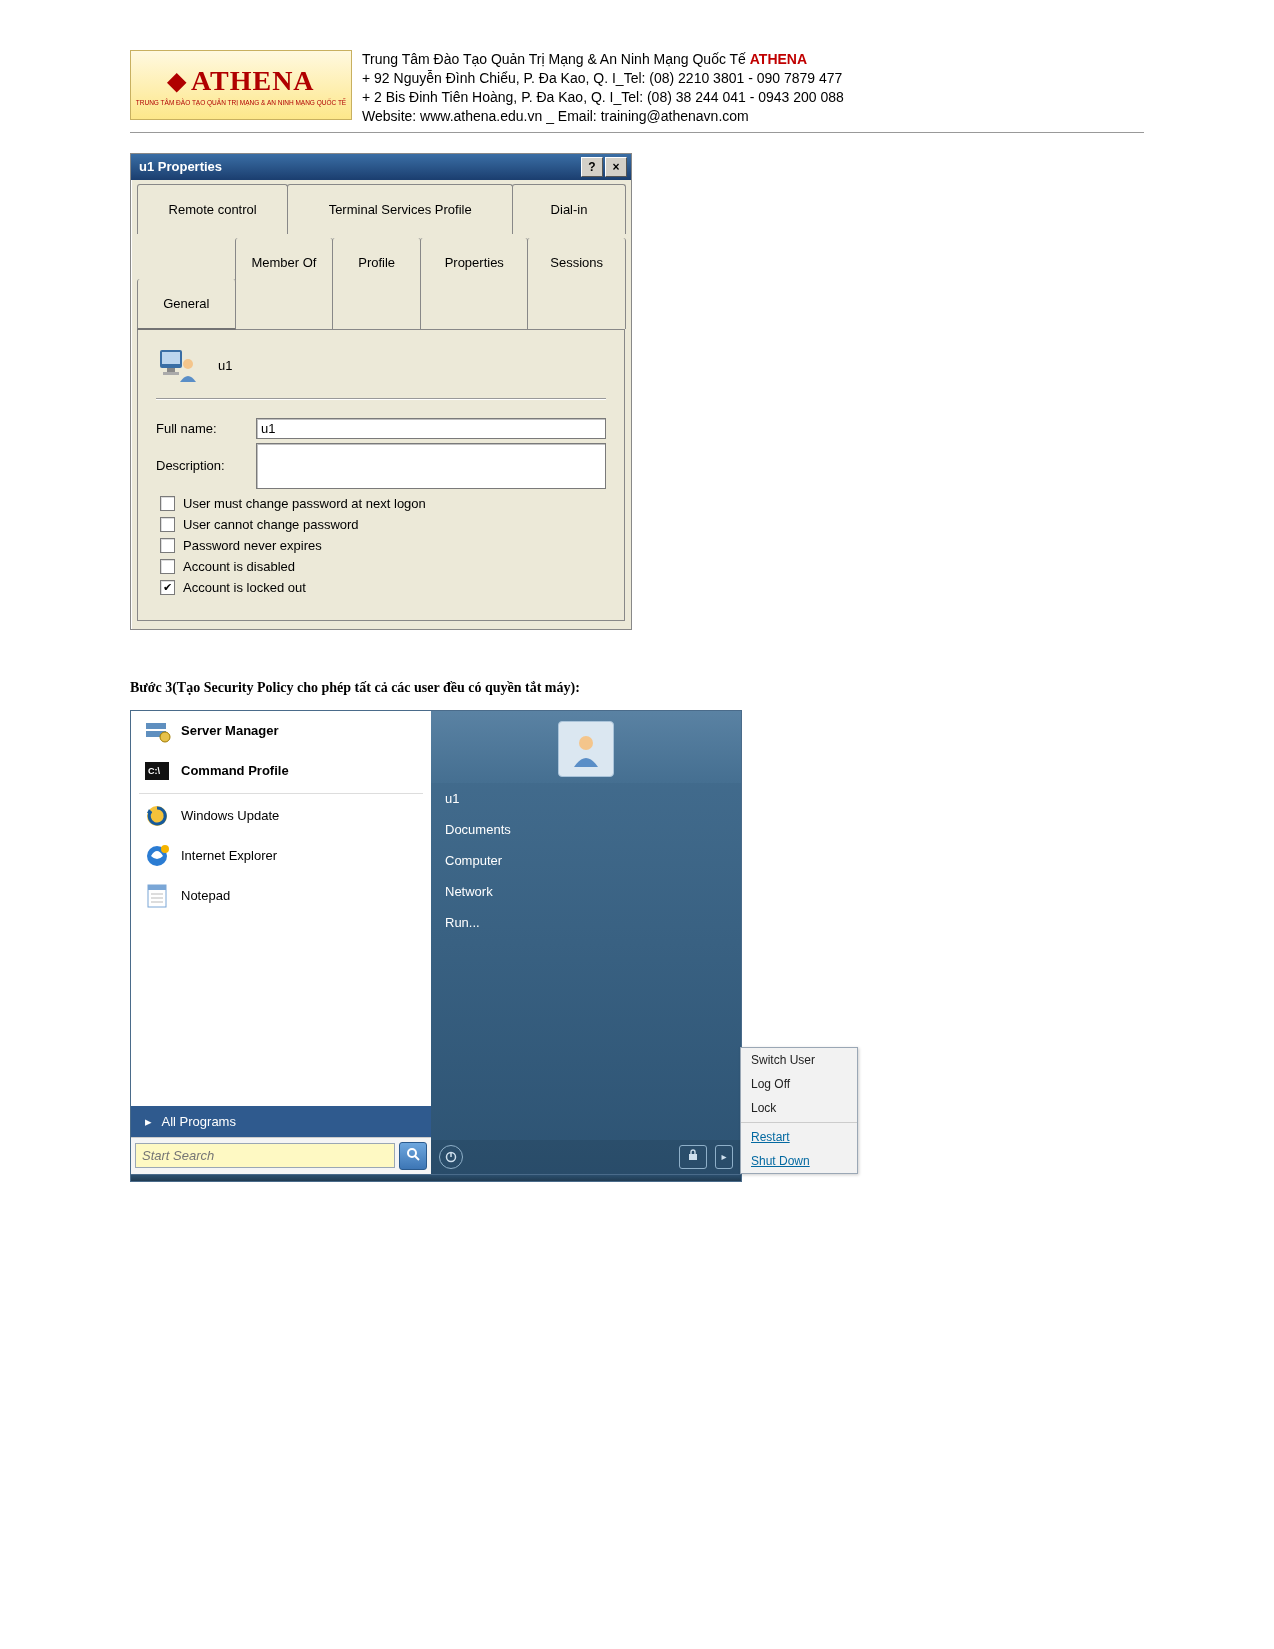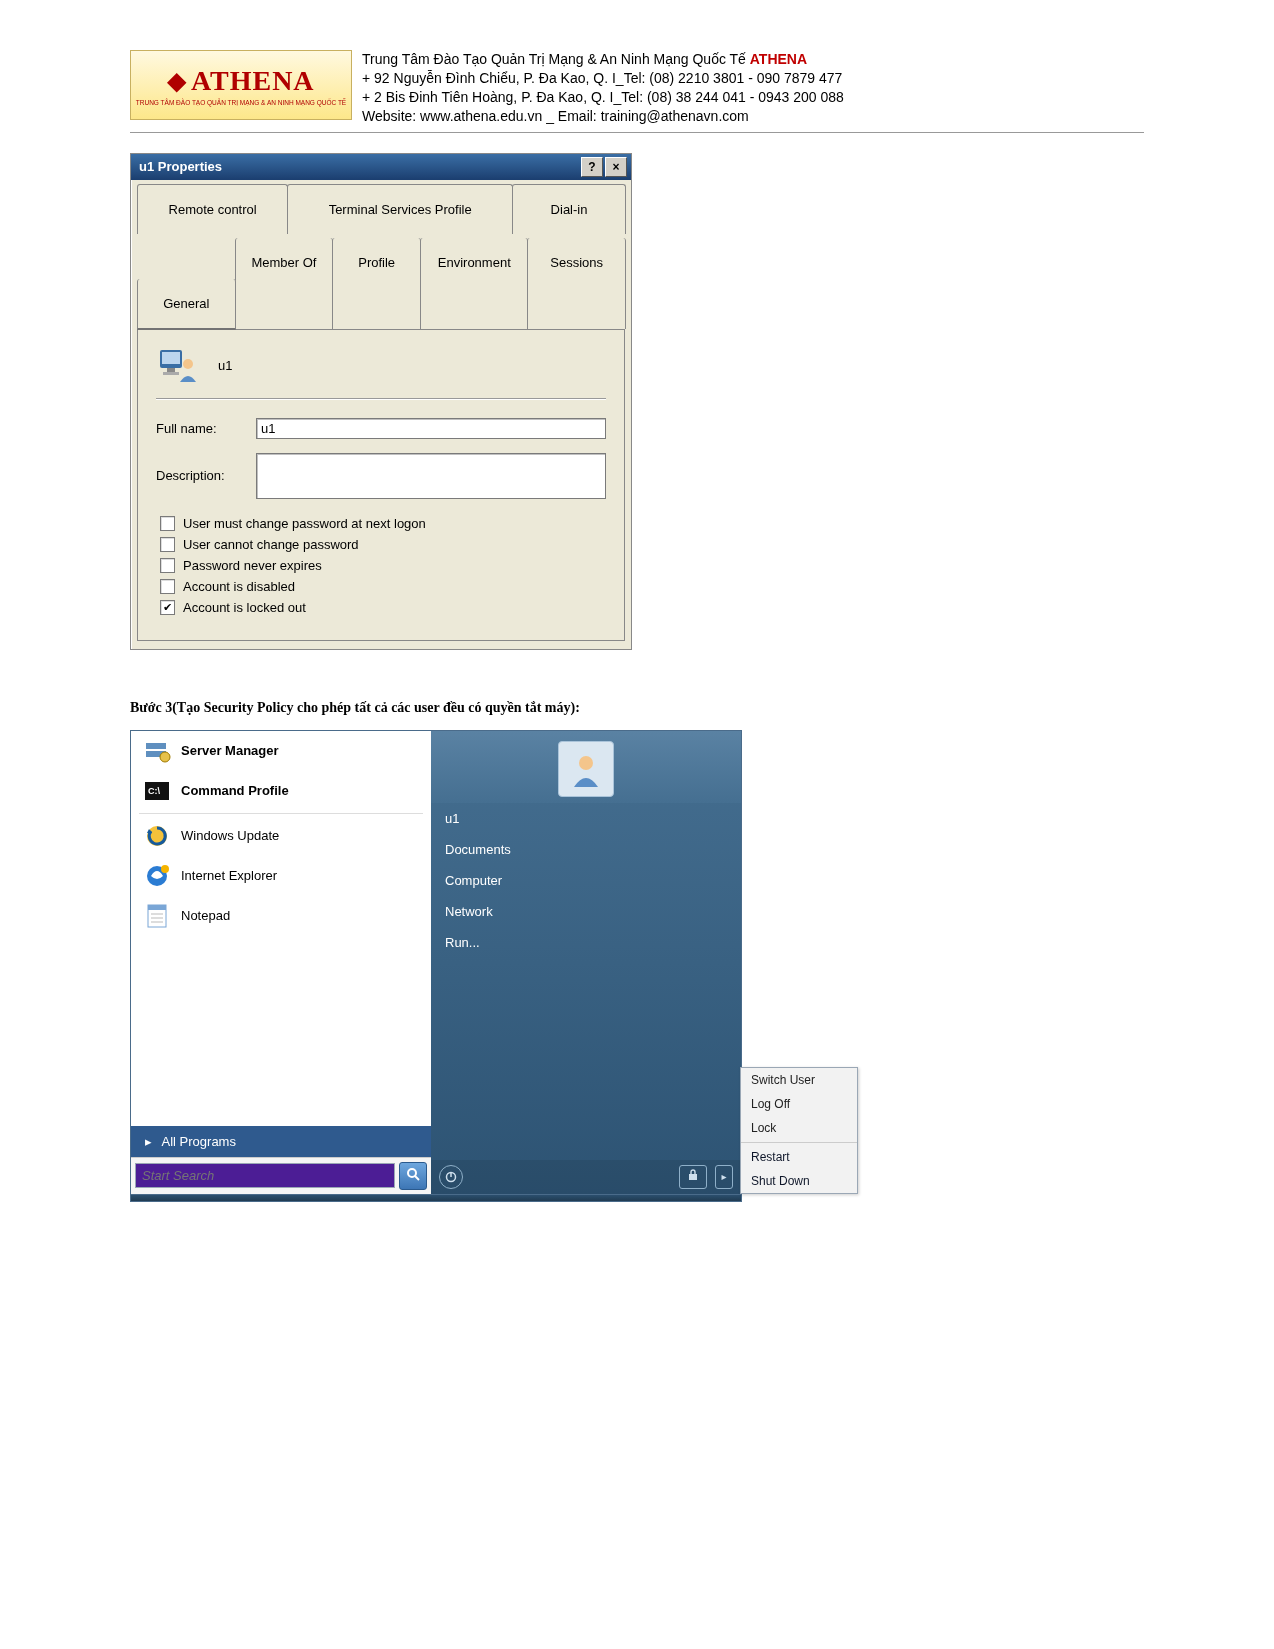--- a/index.html
+++ b/index.html
@@ -124,21 +124,21 @@
   }
   .usericon {
     width:44px; height:44px;
     display:inline-flex; align-items:center; justify-content:center;
     vertical-align:middle;
   }
   .usericon svg { width:40px; height:40px; }
   .panel-header { display:flex; align-items:center; gap:18px; margin-bottom:10px; }
   .hr { border-top:1px solid #999; border-bottom:1px solid #fff; height:0; margin: 6px 0 18px 0; }
   .formrow {
-    display:flex; align-items:center; margin-bottom:14px;
+    display:flex; align-items:center; margin-bottom:4px;
   }
   .formrow label { width:100px; }
   .formrow input[type=text], .formrow textarea {
     flex:1;
     border:1px solid #7a7a7a;
     background:#fff;
     font: inherit;
     padding:2px 4px;
     box-shadow: inset 1px 1px 0 #c0c0c0;
   }
@@ -196,21 +196,21 @@
   }
   .sm-search {
     display:flex; align-items:center;
     border-top:1px solid #ccc;
     padding:4px;
     background:#f5f5f5;
   }
   .sm-search input {
     flex:1; border:1px solid #9aa7b5; padding:4px 6px;
     font:inherit; color:#888; font-style:italic;
-    background:#4c1d95;
+    background:#fef9c3;
   }
   .sm-search .sbtn {
     width:26px; height:26px;
     background: linear-gradient(#6ea7de,#3d76b5);
     border:1px solid #2a5a8e;
     border-radius:3px;
     margin-left:4px;
     display:flex; align-items:center; justify-content:center;
     color:#fff;
   }
@@ -274,21 +274,21 @@
     position:absolute;
     right:-117px;
     bottom:0;
     box-shadow:1px 1px 3px rgba(0,0,0,0.2);
   }
   .fly-item {
     padding:5px 10px;
     font-size:12px;
     color:#222;
   }
-  .fly-item.disabled { color:#0f172a; }
+  .fly-item.disabled { color:#0369a1;text-decoration:underline; }
   .fly-sep { border-top:1px solid #ccc; margin:2px 0; }
 
   .taskbar-strip {
     width:610px;
     height:6px;
     background:linear-gradient(#2b4f6e,#203b52);
     border-left:1px solid #4a6b8a;
     border-right:1px solid #4a6b8a;
     border-bottom:1px solid #4a6b8a;
   }
@@ -327,21 +327,21 @@
 
     <div class="tabrow">
       <div class="tab" style="flex:1.2">Remote control</div>
       <div class="tab" style="flex:1.8">Terminal Services Profile</div>
       <div class="tab" style="flex:0.9">Dial-in</div>
     </div>
     <div class="tabrow tabrow2">
       <div class="tab active" style="flex:1">General</div>
       <div class="tab" style="flex:1">Member Of</div>
       <div class="tab" style="flex:0.9">Profile</div>
-      <div class="tab" style="flex:1.1">Environment</div>
+      <div class="tab" style="flex:1.1">Properties</div>
       <div class="tab" style="flex:1">Sessions</div>
     </div>
 
     <div class="tabpanel">
       <div class="panel-header">
         <span class="usericon">
           <svg viewBox="0 0 40 40">
             <rect x="2" y="4" width="22" height="18" rx="2" fill="#3a6ea5"></rect>
             <rect x="4" y="6" width="18" height="12" fill="#bcd5ee"></rect>
             <rect x="9" y="22" width="8" height="4" fill="#888"></rect>

